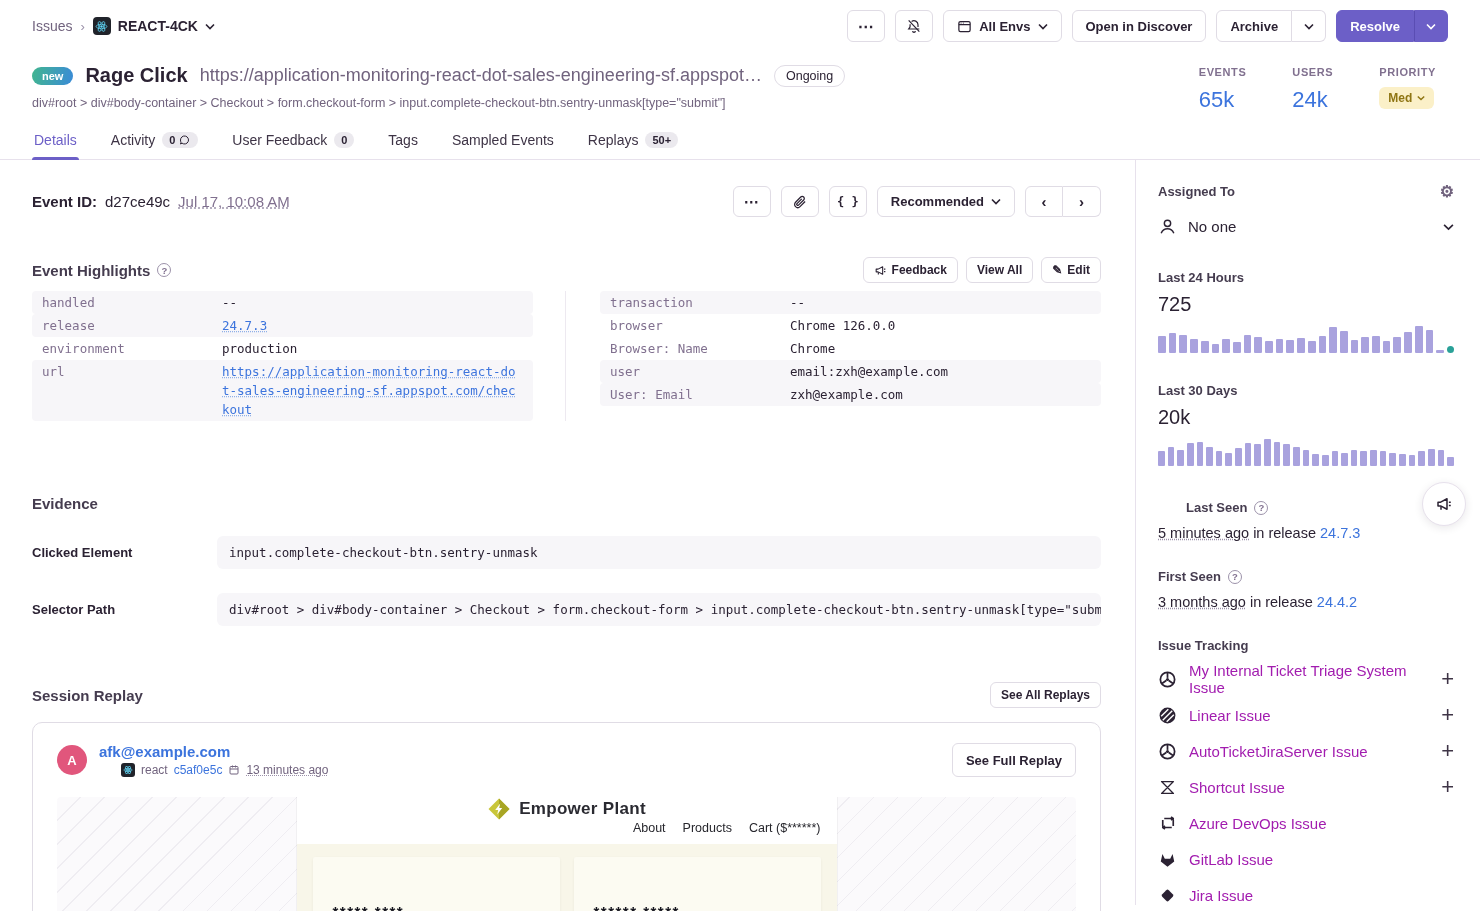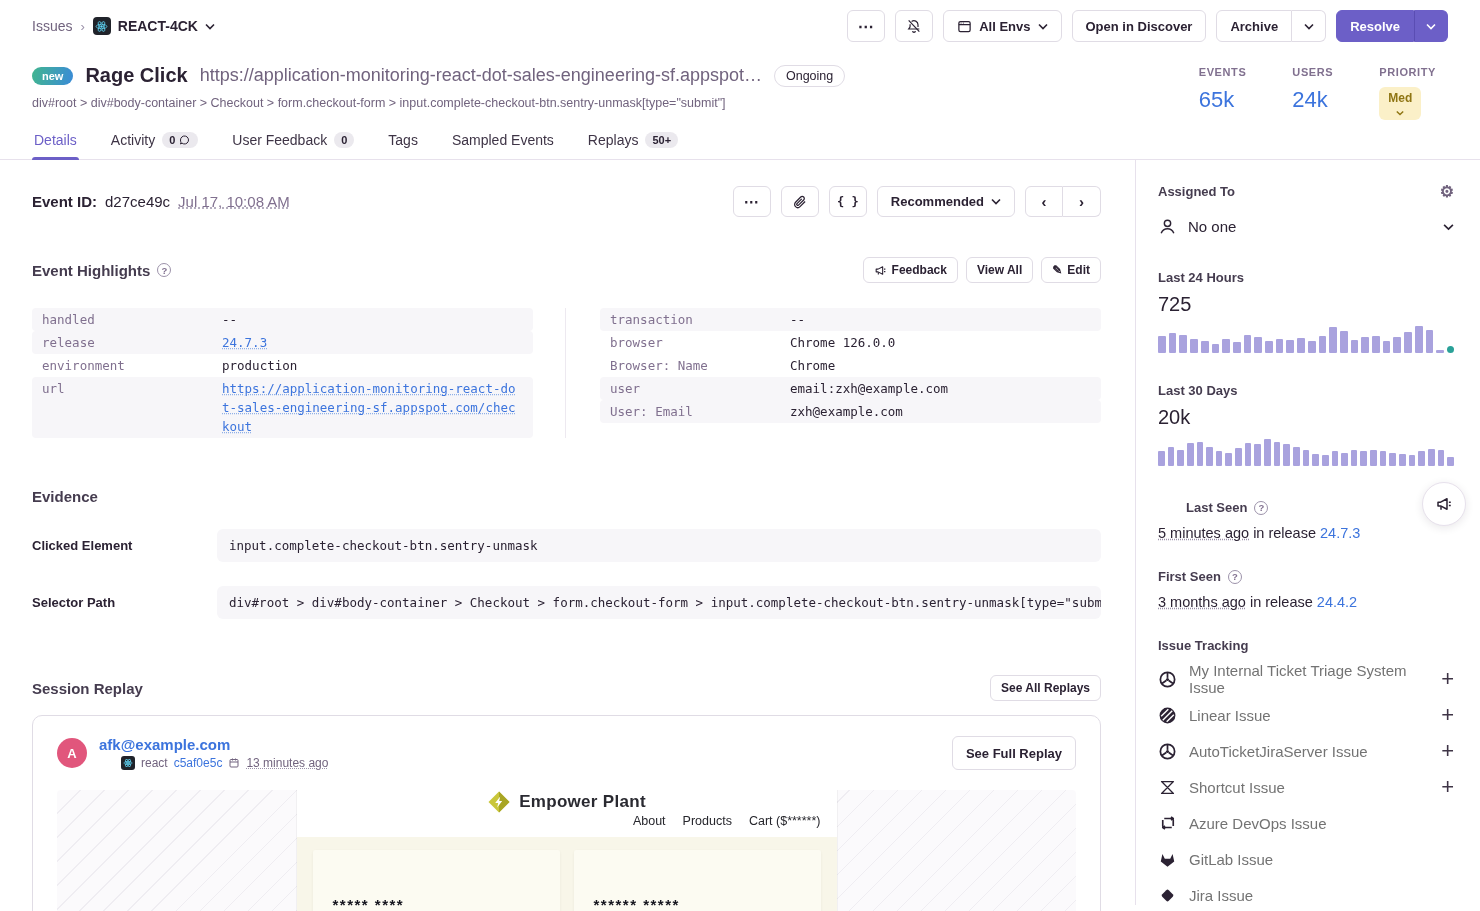--- a/index.html
+++ b/index.html
@@ -32,21 +32,21 @@
   .issue-title { font-size:20px; font-weight:700; color:#2B2233; white-space:nowrap; }
   .issue-url { font-size:18px; color:#71637E; white-space:nowrap; overflow:hidden; max-width:660px; }
   .pill-ongoing { border:1px solid #E0DCE5; border-radius:20px; padding:3px 11px; font-size:12.5px; color:#2B2233; background:#fff; }
   .culprit { margin-top:9px; font-size:12.5px; color:#71637E; }
 
   .stats { position:absolute; top:56px; right:44px; display:flex; gap:46px; }
   .stat { display:flex; flex-direction:column; }
   .stat-label { font-size:11px; font-weight:700; letter-spacing:0.6px; color:#80708F; }
   .stat-value { margin-top:9px; font-size:22px; color:#3C74DD; }
   .badge-priority { margin-top:9px; background:#FBF0C8; color:#8F7513; font-size:12px; font-weight:700;
-                    border-radius:6px; padding:4px 9px; display:inline-flex; align-items:center; gap:5px; width:max-content; cursor:pointer;flex-direction:column; }
+                    border-radius:6px; padding:4px 9px; display:inline-flex; align-items:center; gap:5px; width:max-content; cursor:pointer; }
 
   .tabs { display:flex; gap:30px; margin-top:16px; border-bottom:1px solid #E7E1EC; width:calc(100% + 64px); margin-left:-32px; padding:0 32px; }
   .tab { display:flex; align-items:center; gap:7px; font-size:14px; color:#3E3446; padding:6px 2px 11px; cursor:pointer; position:relative; }
   .tab.active { color:#6C5FC7; }
   .tab.active::after { content:""; position:absolute; left:0; right:0; bottom:-1px; height:3px; background:#6C5FC7; border-radius:3px 3px 0 0; }
   .tab .pill { background:#EBE9EE; border-radius:20px; font-size:11px; font-weight:700; color:#2B2233; padding:2px 7px; display:inline-flex; align-items:center; gap:4px; }
 
   
   .body { display:flex; height:745px; }
   main { flex:1; min-width:0; padding:26px 34px 0 32px; }
@@ -64,30 +64,30 @@
   .pair .btn:last-child { border-radius:0 6px 6px 0; border-left:none; }
 
   .section-head { display:flex; align-items:center; }
   .section-title { font-size:15px; font-weight:600; color:#453C4F; display:flex; align-items:center; gap:7px; }
   .help { width:14px; height:14px; border-radius:50%; border:1px solid #9C92AA; color:#80708F; font-size:9.5px; font-weight:700;
           display:inline-flex; align-items:center; justify-content:center; }
   .head-actions { margin-left:auto; display:flex; gap:8px; }
   .btn.xs { height:26px; font-size:12px; padding:0 10px; gap:5px; }
 
   .hl-wrap { margin-top:40px; }
-  .hl-tables { display:flex; margin-top:25px;justify-content:flex-end; }
+  .hl-tables { display:flex; margin-top:8px;justify-content:flex-end; }
   .kv-table { flex:1; min-width:0; }
   .kv-table.right { border-left:1px solid #EDE9F0; padding-left:34px; margin-left:32px; }
   .kv-row { display:flex; padding:2px 10px; border-radius:4px; font-family:"DejaVu Sans Mono", monospace; font-size:12.5px; line-height:19px; }
   .kv-row.alt { background:#F7F6F9; }
   .kv-key { width:180px; flex-shrink:0; color:#80708F; }
   .kv-val { color:#2B2233; word-break:break-all; }
   .kv-val.link { color:#3C74DD; text-decoration:underline dotted #8FB0E8; cursor:pointer; max-width:300px; }
 
-  .evidence { margin-top:50px; }
+  .evidence { margin-top:74px; }
   .ev-row { display:flex; align-items:center; margin-top:24px; }
   .ev-label { width:185px; flex-shrink:0; font-size:13px; font-weight:700; color:#2B2233; }
   .ev-box { flex:1; background:#F7F6F9; border-radius:6px; padding:9px 12px; font-family:"DejaVu Sans Mono", monospace; font-size:12.5px; color:#2B2233; white-space:nowrap; overflow:hidden; }
 
   .sr { margin-top:56px; }
   .sr-card { margin-top:14px; border:1px solid #E0DCE5; border-radius:10px; padding:20px 24px; height:640px; }
   .sr-head { display:flex; align-items:center; }
   .avatar { width:30px; height:30px; border-radius:50%; background:#E1567C; color:#fff; font-size:13px; font-weight:700;
             display:flex; align-items:center; justify-content:center; flex-shrink:0; }
   .sr-user { margin-left:12px; display:flex; flex-direction:column; gap:3px; }
@@ -118,21 +118,21 @@
   .spark-row { margin-top:10px; display:flex; align-items:flex-end; gap:3px; height:27px; }
   .spark { flex:1; display:flex; align-items:flex-end; gap:3px; height:27px; }
   .spark .bar { flex:1; background:#A9A2DE; border-radius:1px; }
   .spark-dot { width:7px; height:7px; border-radius:50%; background:#2AA198; flex-shrink:0; }
   .seen-line { margin-top:10px; font-size:14.5px; color:#2B2233; }
   .seen-ago { text-decoration:underline dotted #9C92AA; }
   .seen-rel { color:#3C74DD; cursor:pointer; }
   .track-list { margin-top:8px; }
   .track-row { display:flex; align-items:center; height:36px; }
   .track-row .ticon { width:19px; height:19px; flex-shrink:0; display:flex; align-items:center; justify-content:center; }
-  .track-label { margin-left:12px; font-size:15px; color:#737373; }
+  .track-label { margin-left:12px; font-size:15px; color:#a21caf; }
   .track-add { margin-left:auto; font-size:22px; font-weight:300; color:#3E3446; cursor:pointer; line-height:1; }
 
   .float-feedback { position:absolute; left:1422px; top:482px; width:44px; height:44px; border-radius:50%;
                     background:#fff; border:1px solid #E7E1EC; box-shadow:0 2px 8px rgba(43,34,51,0.10);
                     display:flex; align-items:center; justify-content:center; cursor:pointer; }
   svg { display:block; }
 </style>
 </head>
 <body>
 

